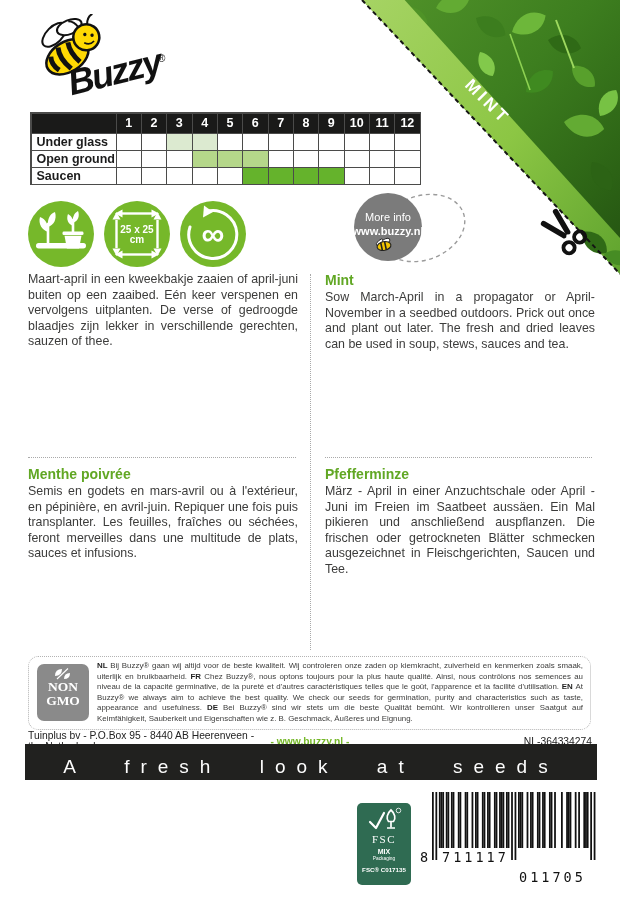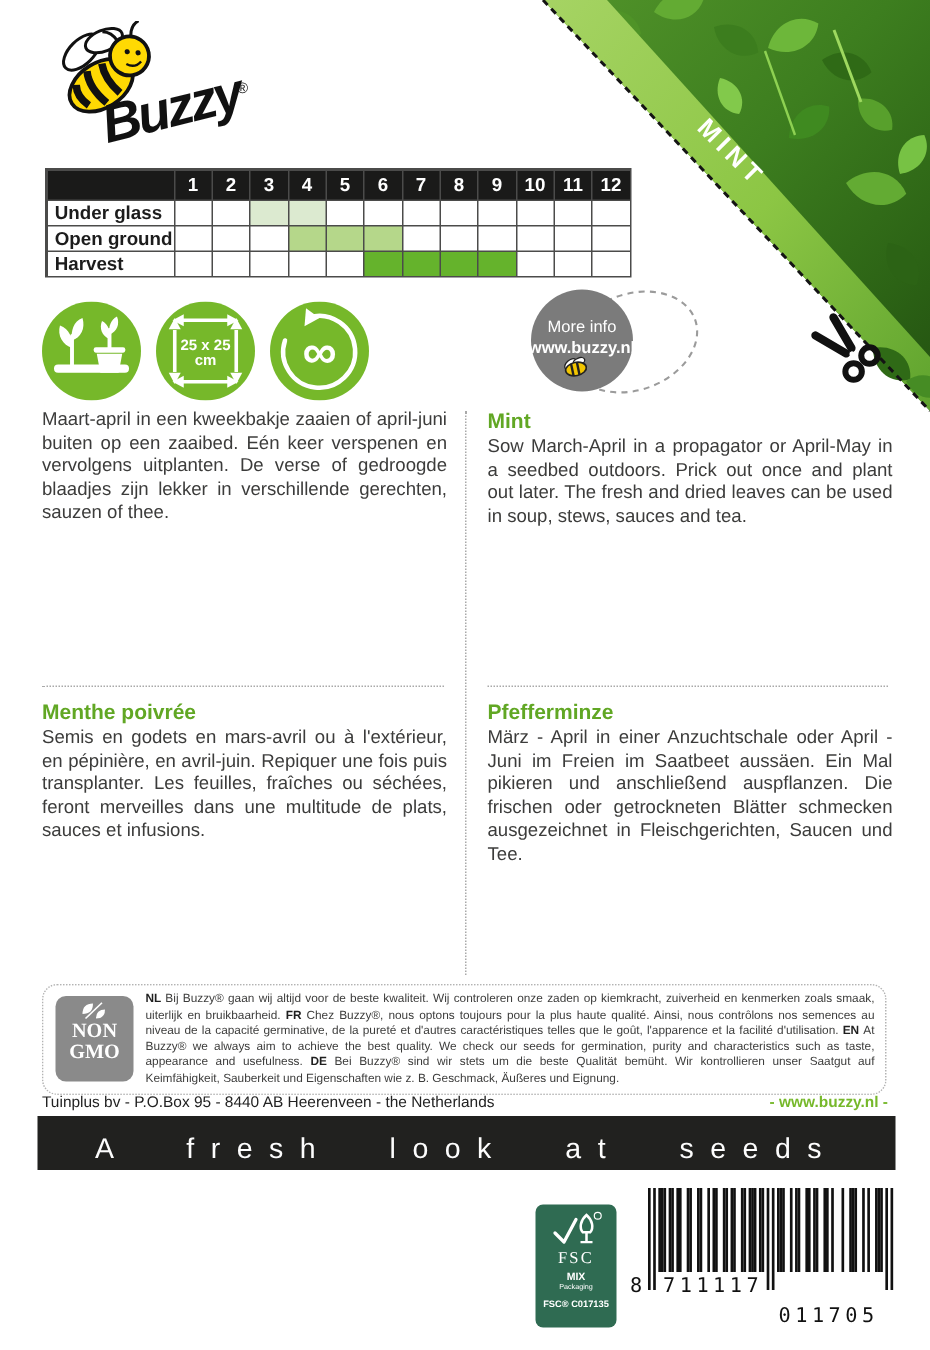--- a/index.html
+++ b/index.html
@@ -160,21 +160,21 @@
       <div class="cc"></div>
       <div class="cc" style="background: rgb(181, 215, 138);"></div>
       <div class="cc" style="background: rgb(181, 215, 138);"></div>
       <div class="cc" style="background: rgb(181, 215, 138);"></div>
       <div class="cc"></div>
       <div class="cc"></div>
       <div class="cc"></div>
       <div class="cc"></div>
       <div class="cc"></div>
       <div class="cc"></div>
-      <div class="cc lab">Harvest</div>
+      <div class="cc lab">Saucen</div>
       <div class="cc"></div>
       <div class="cc"></div>
       <div class="cc"></div>
       <div class="cc"></div>
       <div class="cc"></div>
       <div class="cc" style="background: rgb(101, 179, 44);"></div>
       <div class="cc" style="background: rgb(101, 179, 44);"></div>
       <div class="cc" style="background: rgb(101, 179, 44);"></div>
       <div class="cc" style="background: rgb(101, 179, 44);"></div>
       <div class="cc"></div>
@@ -235,21 +235,21 @@
       <ellipse cx="0" cy="0" rx="7" ry="4.4" fill="#f2c500" stroke="#222" stroke-width="1.1"></ellipse>
       <path d="M-2.5,-4 v8 M1.5,-4.2 v8.4" stroke="#222" stroke-width="1.6" fill="none"></path>
     </g>
   </svg>
 
   <div class="sec" style="left:28px;top:272px;">
     <p>Maart-april in een kweekbakje zaaien of april-juni buiten op een zaaibed. Eén keer verspenen en vervolgens uitplanten. De verse of gedroogde blaadjes zijn lekker in verschillende gerechten, sauzen of thee.</p>
   </div>
   <div class="sec" style="left:325px;top:272px;">
     <h3>Mint</h3>
-    <p>Sow March-April in a propagator or April-May in a seedbed outdoors. Prick out once and plant out later. The fresh and dried leaves can be used in soup, stews, sauces and tea.</p>
+    <p>Sow March-April in a propagator or April-November in a seedbed outdoors. Prick out once and plant out later. The fresh and dried leaves can be used in soup, stews, sauces and tea.</p>
   </div>
   <div class="vdiv"></div>
   <div class="hdiv" style="left:28px;width:268px;"></div>
   <div class="hdiv" style="left:325px;width:267px;"></div>
   <div class="sec" style="left:28px;top:466px;">
     <h3>Menthe poivrée</h3>
     <p>Semis en godets en mars-avril ou à l'extérieur, en pépinière, en avril-juin. Repiquer une fois puis transplanter. Les feuilles, fraîches ou séchées, feront merveilles dans une multitude de plats, sauces et infusions.</p>
   </div>
   <div class="sec" style="left:325px;top:466px;">
     <h3>Pfefferminze</h3>
@@ -265,20 +265,21 @@
       </svg>
       <span>NON</span>
       <span>GMO</span>
     </div>
     <div class="legal"><b>NL </b>Bij Buzzy® gaan wij altijd voor de beste kwaliteit. Wij controleren onze zaden op kiemkracht, zuiverheid en kenmerken zoals smaak, uiterlijk en bruikbaarheid. <b>FR </b>Chez Buzzy®, nous optons toujours pour la plus haute qualité. Ainsi, nous contrôlons nos semences au niveau de la capacité germinative, de la pureté et d'autres caractéristiques telles que le goût, l'apparence et la facilité d'utilisation. <b>EN </b>At Buzzy® we always aim to achieve the best quality. We check our seeds for germination, purity and characteristics such as taste, appearance and usefulness. <b>DE </b>Bei Buzzy® sind wir stets um die beste Qualität bemüht. Wir kontrollieren unser Saatgut auf Keimfähigkeit, Sauberkeit und Eigenschaften wie z. B. Geschmack, Äußeres und Eignung. </div>
   </div>
 
   <div class="addr-row">
     <span class="l">Tuinplus bv - P.O.Box 95 - 8440 AB Heerenveen - the Netherlands</span>
     <span class="c">- www.buzzy.nl -</span>
+    <span class="r">NL-364334274</span>
   </div>
 
   <div class="banner">
     <span>A fresh look at seeds</span>
   </div>
 
   <div class="fsc">
     <svg width="38" height="27" viewBox="0 0 38 27" style="margin-top:4px;">
       <polyline points="5,15 11,21 19,6" fill="none" stroke="#fff" stroke-width="2.2" stroke-linecap="round" stroke-linejoin="round"></polyline>
       <path d="M26,3 C22,6.5 21,11.5 23.5,14.5 L28.5,14.5 C31,11.5 30,6.5 26,3 Z" fill="none" stroke="#fff" stroke-width="1.7"></path>

